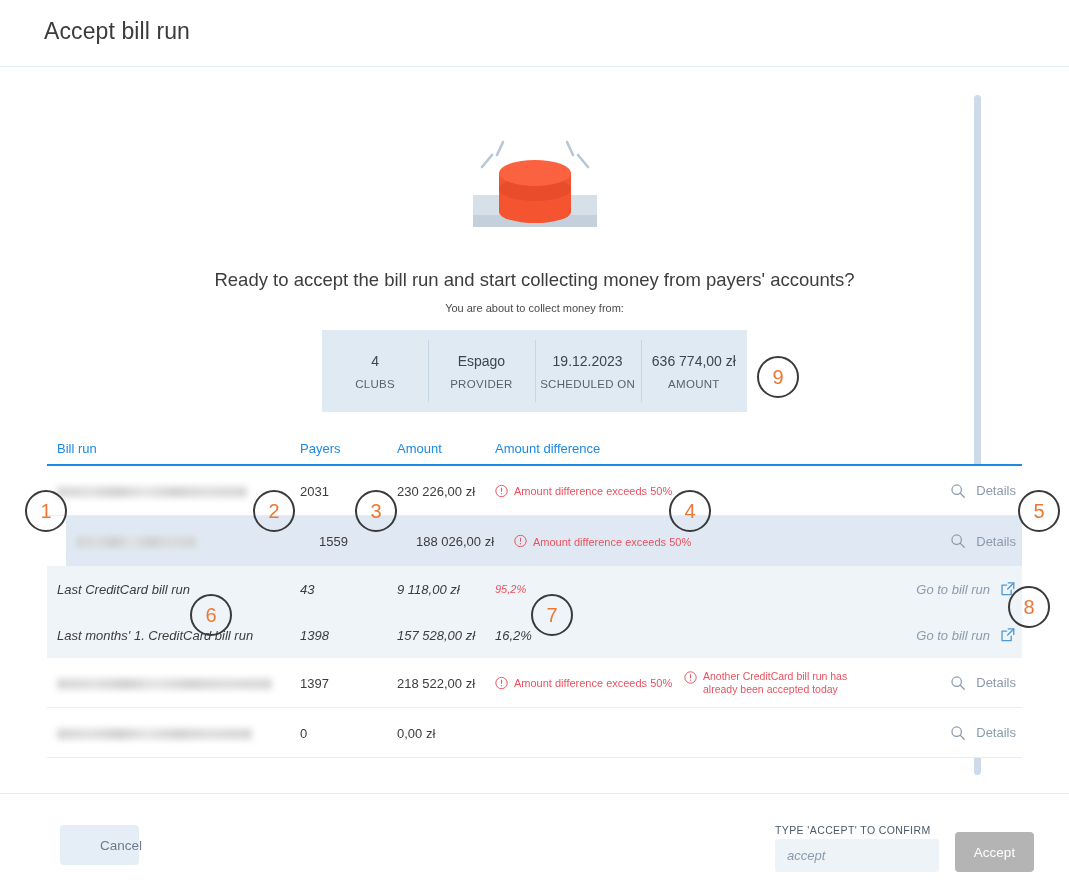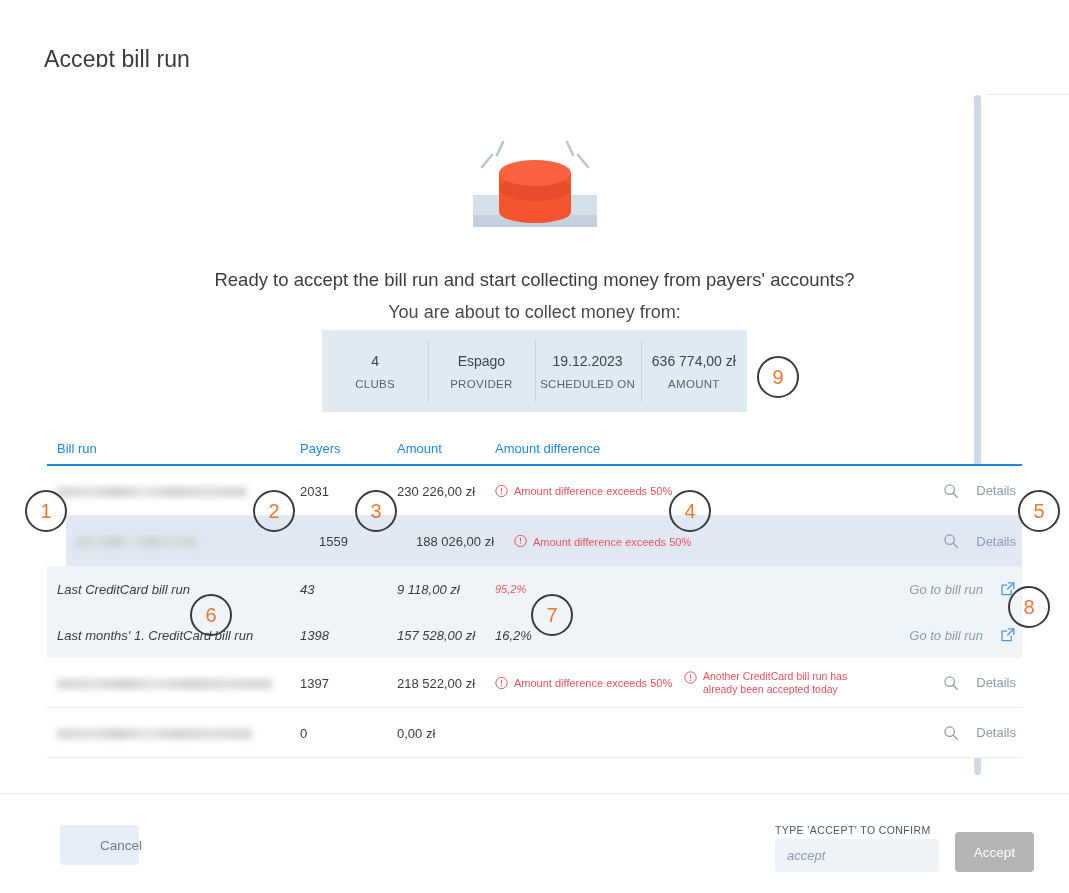--- a/index.html
+++ b/index.html
@@ -15,21 +15,20 @@
     width: 1069px; height: 893px;
     background: #fff;
   }
 
   
   .header {
     position: absolute; left: 0; top: 0;
     width: 1069px; height: 67px;
     border-bottom: 1px solid #e4eaf1;
     background: #fff;
-    margin-top: 28px;
   }
   .header-title {
     position: absolute; left: 44px; top: 18px;
     font-size: 23px; color: #3b3b3b; font-weight: 400;
     letter-spacing: 0.1px;
   }
 
   
   .body-area {
     position: absolute; left: 0; top: 67px;
@@ -54,21 +53,21 @@
     width: 130px; height: 118px;
   }
 
   
   .headline {
     position: absolute; left: 0; top: 202px; width: 1069px;
     text-align: center; font-size: 18.5px; color: #3d3d3d;
   }
   .subline {
     position: absolute; left: 0; top: 235px; width: 1069px;
-    text-align: center; font-size: 18px; color: #4a4a4a;
+    text-align: center; font-size: 11px; color: #4a4a4a;
   }
 
   
   .summary {
     position: absolute; left: 322px; top: 263px;
     width: 425px; height: 82px;
     background: #e0eaf3;
     display: flex; align-items: center;
   }
   .sum-cell {
@@ -116,21 +115,21 @@
   }
   .cell {
     position: absolute; top: 50%; transform: translateY(-50%);
     font-size: 13px; color: #3c3c3c; white-space: nowrap;
   }
   .cell.name   { left: 10px; }
   .cell.payers { left: 253px; }
   .cell.amount { left: 350px; }
   .cell.diff   { left: 448px; display: flex; align-items: center; gap: 6px; }
   .cell.diff2  { left: 637px; display: flex; align-items: flex-start; gap: 6px; }
-  .cell.act    { right: 6px; display: flex; align-items: center; gap: 17px; }
+  .cell.act    { right: 6px; display: flex; align-items: center; gap: 10px; }
 
   .blur {
     display: inline-block; height: 11px; border-radius: 2px;
     background: linear-gradient(90deg,#cfcfcf 0%,#dcdcdc 18%,#c9c9c9 32%,
                 #e2e2e2 46%,#cccccc 62%,#dadada 78%,#d0d0d0 100%);
     filter: blur(3.2px); opacity: .85; vertical-align: middle;
   }
 
   .warn { color: #e8525f; font-size: 11px; white-space: nowrap; }
   .warn2 { color: #e8525f; font-size: 10.5px; line-height: 13px; white-space: pre-line; }

